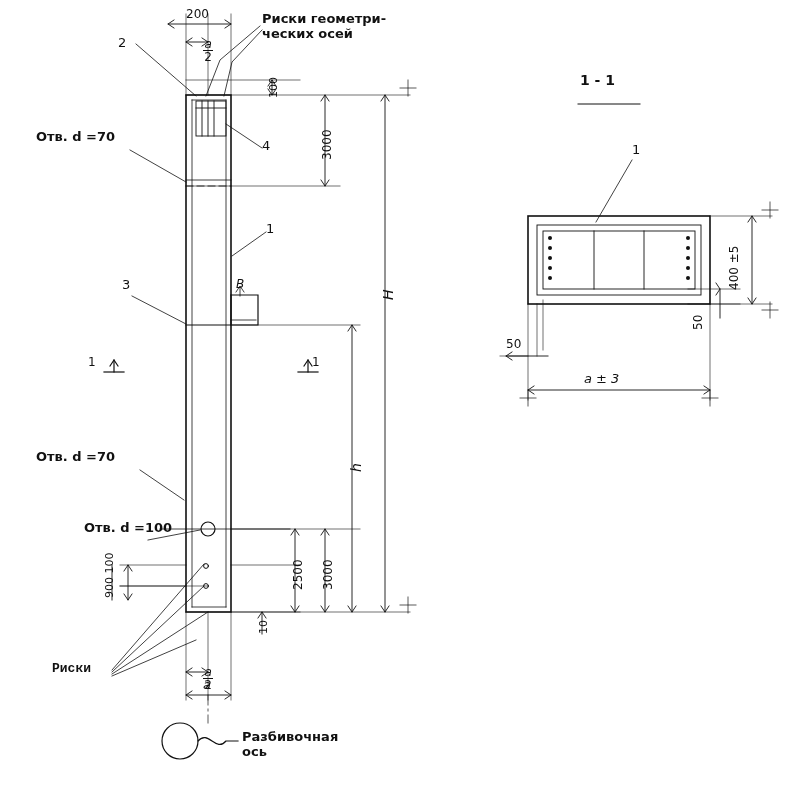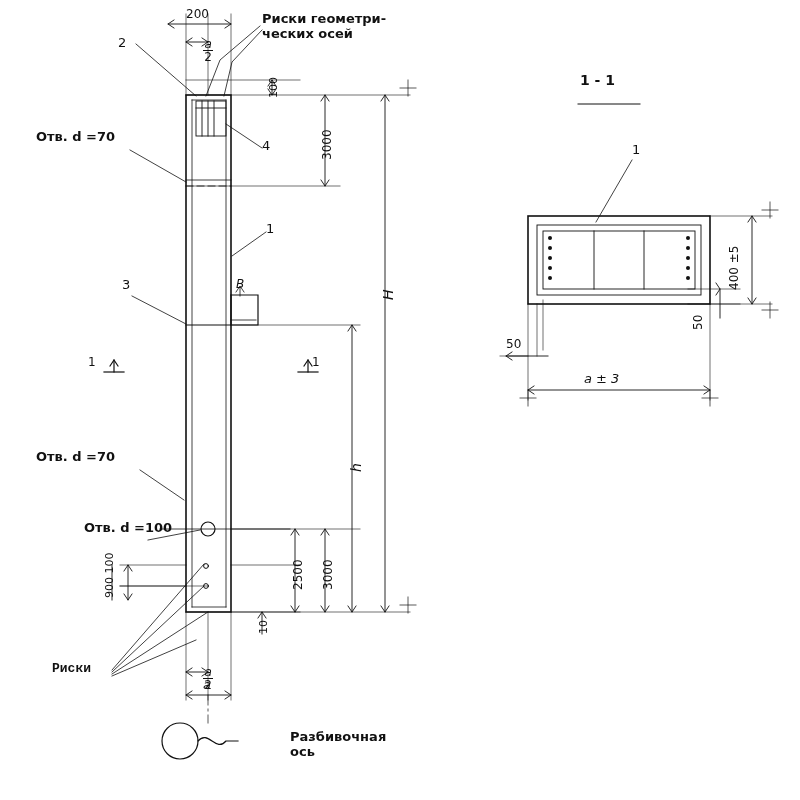--- a/index.html
+++ b/index.html
@@ -297,21 +297,21 @@
 
   <div class="lbl t12" style="left:188px; top:652px;">
     <span class="frac"><span class="num ital">a</span><span class="den">2</span></span>
   </div>
   <div class="lbl t13 ital" style="left:203px; top:678px;">a</div>
 
   <div class="lbl t13 bold" style="left:36px; top:130px;">Отв. d =70</div>
   <div class="lbl t13 bold" style="left:36px; top:450px;">Отв. d =70</div>
   <div class="lbl t13 bold" style="left:36px; top:521px;margin-left:48px;">Отв. d =100</div>
   <div class="lbl t13 bold" style="left:52px; top:662px;font-family:Liberation Mono, monospace;">Риски</div>
-  <div class="lbl t13 bold" style="left:242px; top:730px;margin-left:48px;">Разбивочная
+  <div class="lbl t13 bold" style="left:242px; top:730px;">Разбивочная
 ось</div>
 
   <div class="lbl t12" style="left:88px; top:356px;">1</div>
   <div class="lbl t12" style="left:312px; top:356px;">1</div>
 
   <div class="lbl t14 bold" style="left:580px; top:72px;">1 - 1</div>
 
   <div class="lbl t12 rot90" style="left:728px; top:290px;">400 ±5</div>
   <div class="lbl t12 rot90" style="left:692px; top:330px;">50</div>
   <div class="lbl t12" style="left:506px; top:338px;">50</div>

